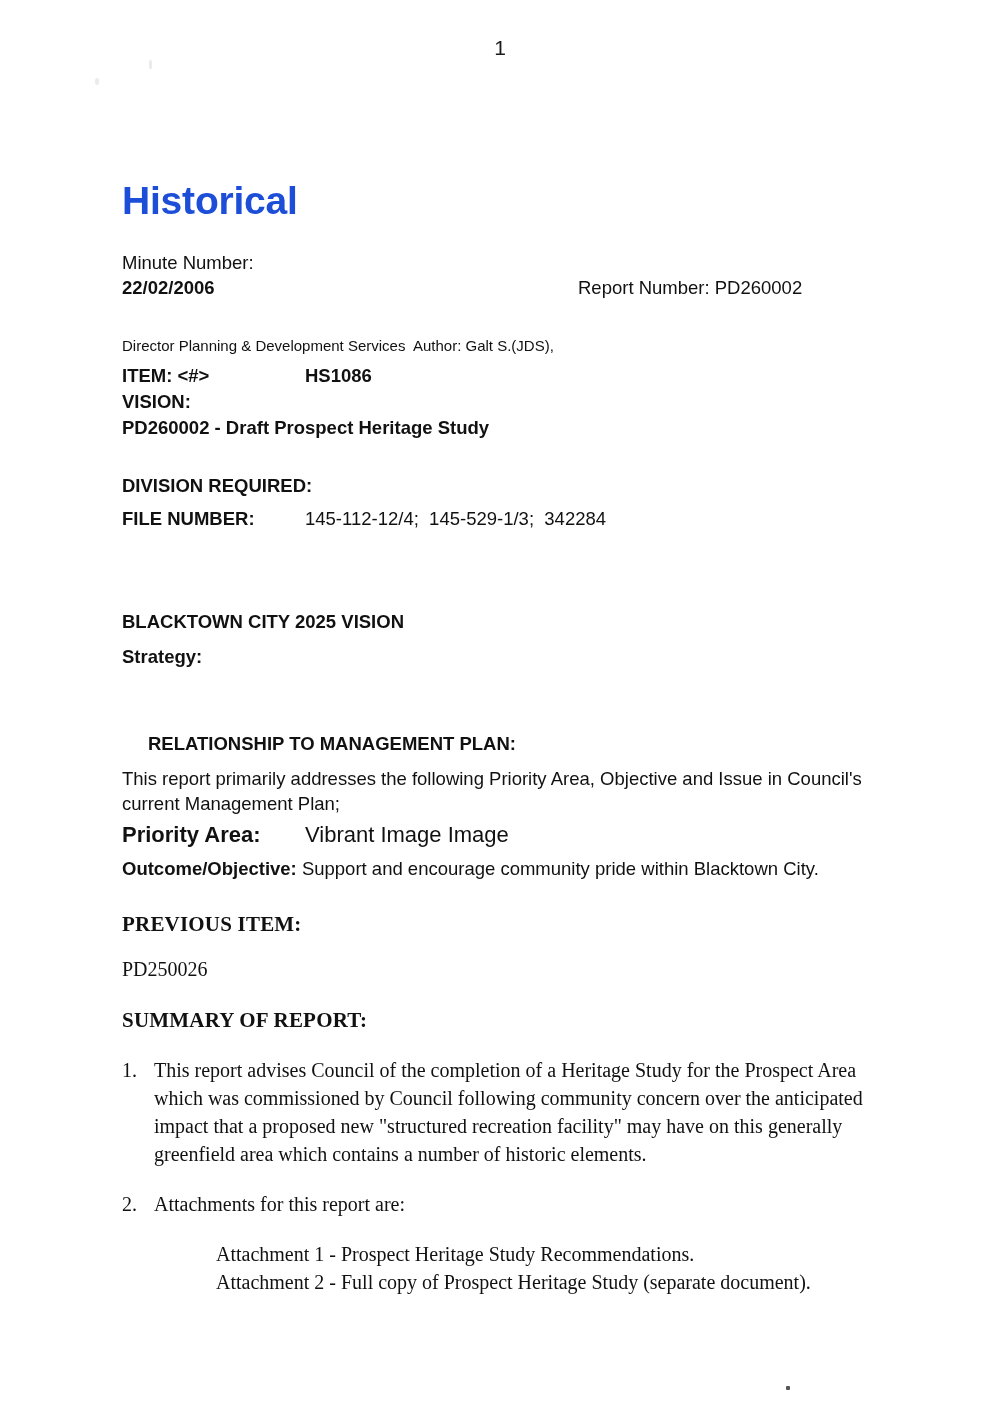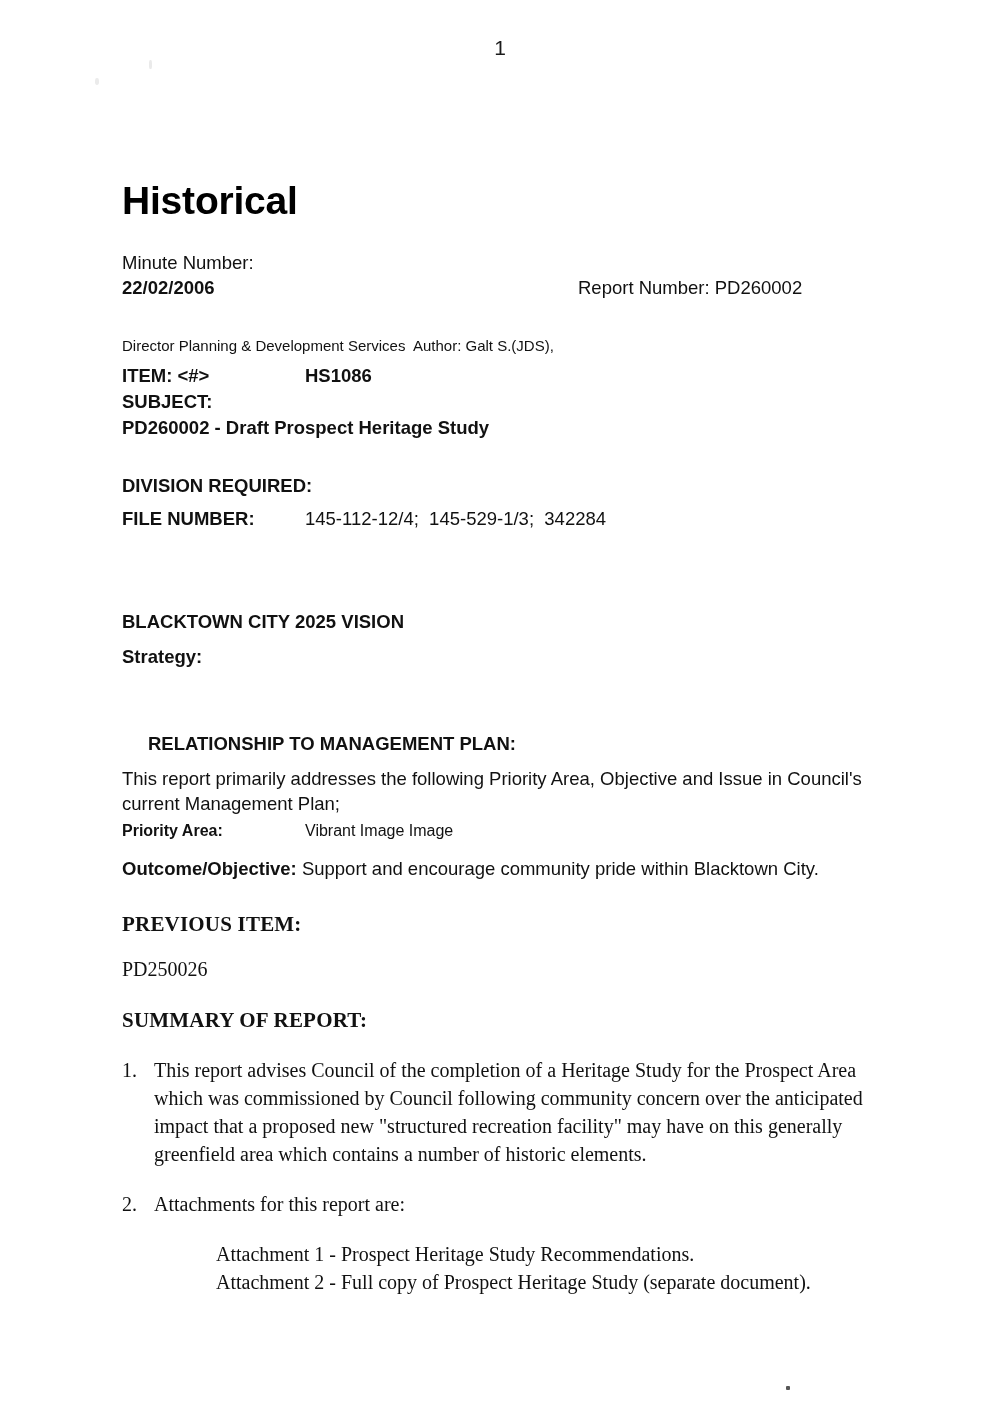--- a/index.html
+++ b/index.html
@@ -67,21 +67,21 @@
 
   .doc-title {
     position: absolute;
     left: 0;
     top: 181px;
     font-family: "Liberation Sans", sans-serif;
     font-weight: bold;
     font-size: 39px;
     letter-spacing: -0.2px;
     line-height: 1;
-    color: #000000;
+    color: #1d4ed8;
   }
 
   
   .meta-block {
     position: absolute;
     left: 0;
     top: 250px;
     width: 756px;
     font-size: 18.5px;
     line-height: 25px;
@@ -162,21 +162,21 @@
     left: 0;
     top: 766px;
     width: 752px;
     font-size: 18.5px;
     line-height: 25px;
   }
   .priority-row {
     position: absolute;
     left: 0;
     top: 822px;
-    font-size: 16px;
+    font-size: 22px;
     display: flex;
   }
   .priority-row .pr-label { font-weight: bold; width: 183px; }
   .outcome-row {
     position: absolute;
     left: 0;
     top: 858px;
     font-size: 18.5px;
   }
   .outcome-row .oc-label { font-weight: bold; }
@@ -263,21 +263,21 @@
     </div>
 
     <div class="author-line">Director Planning &amp; Development Services  Author: Galt S.(JDS),</div>
 
     <div class="item-block">
       <div class="item-row">
         <span class="item-label">ITEM: &lt;#&gt;</span>
         <span>HS1086</span>
       </div>
       <div class="item-row">
-        <span>SUBJECT:</span>
+        <span>VISION:</span>
       </div>
       <div class="item-row">
         <span>PD260002 - Draft Prospect Heritage Study</span>
       </div>
     </div>
 
     <div class="division">DIVISION REQUIRED:</div>
 
     <div class="filenumber">
       <span class="fn-label">FILE NUMBER:</span>

